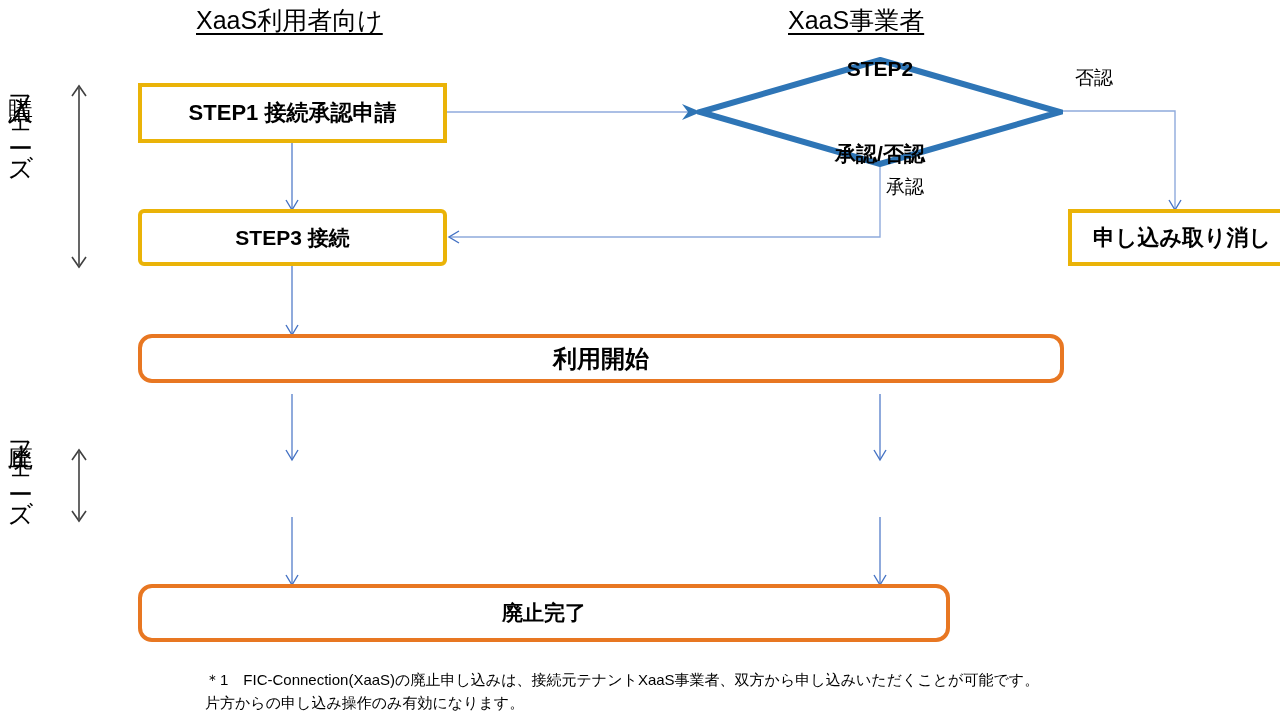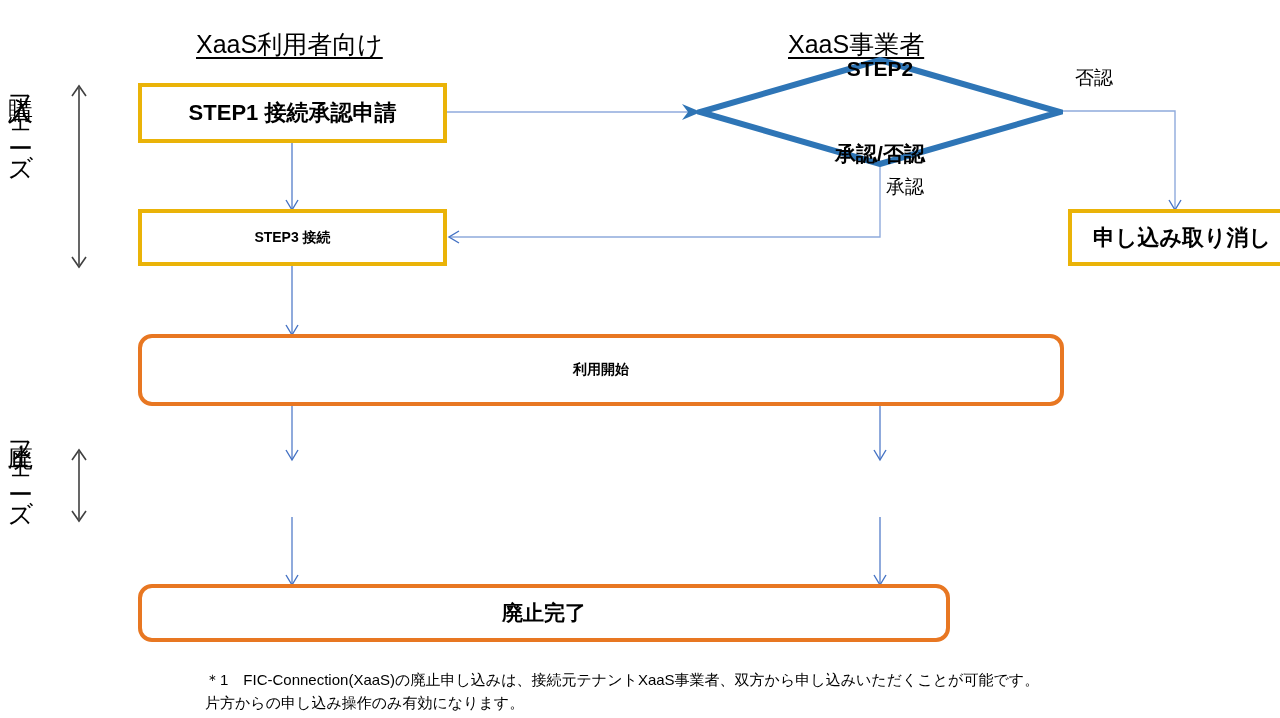--- a/index.html
+++ b/index.html
@@ -29,21 +29,20 @@
 
   
   .col-header {
     position: absolute;
     font-size: 25px;
     line-height: 1;
     white-space: nowrap;
     text-decoration: underline;
     text-underline-offset: 4px;
     color: #000;
-    margin-top: 24px;
   }
   #hdr-consumer { left: 196px; top: 8px; }
   #hdr-provider { left: 788px; top: 8px; }
 
   
   .phase-label {
     position: absolute;
     writing-mode: vertical-rl;
     text-orientation: upright;
     font-size: 25px;
@@ -69,23 +68,23 @@
   }
   .node.blue {
     border: 4px solid #eab308;
   }
   .node.orange {
     border: 4px solid #E87722;
     border-radius: 14px;
   }
 
   #node-step1 { left: 138px; top: 83px;  width: 309px; height: 60px; font-size: 22px; }
-  #node-step3 { left: 138px; top: 209px; width: 309px; height: 57px; font-size: 14px; }
+  #node-step3 { left: 138px; top: 209px; width: 309px; height: 57px; font-size: 21px; border-radius: 6px; }
   #node-cancel{ left: 1068px; top: 209px; width: 228px; height: 57px; font-size: 22px; }
-  #node-start { left: 138px; top: 334px; width: 926px; height: 72px; font-size: 14px; }
+  #node-start { left: 138px; top: 334px; width: 926px; height: 49px; font-size: 24px; }
   #node-term-request { left: 138px; top: 459px; width: 926px; height: 58px; font-size: 21px; }
   #node-term-done { left: 138px; top: 584px; width: 812px; height: 58px; font-size: 21px; }
 
   
   #node-step2 {
     position: absolute;
     left: 697px;
     top: 57px;
     width: 366px;
     height: 110px;

